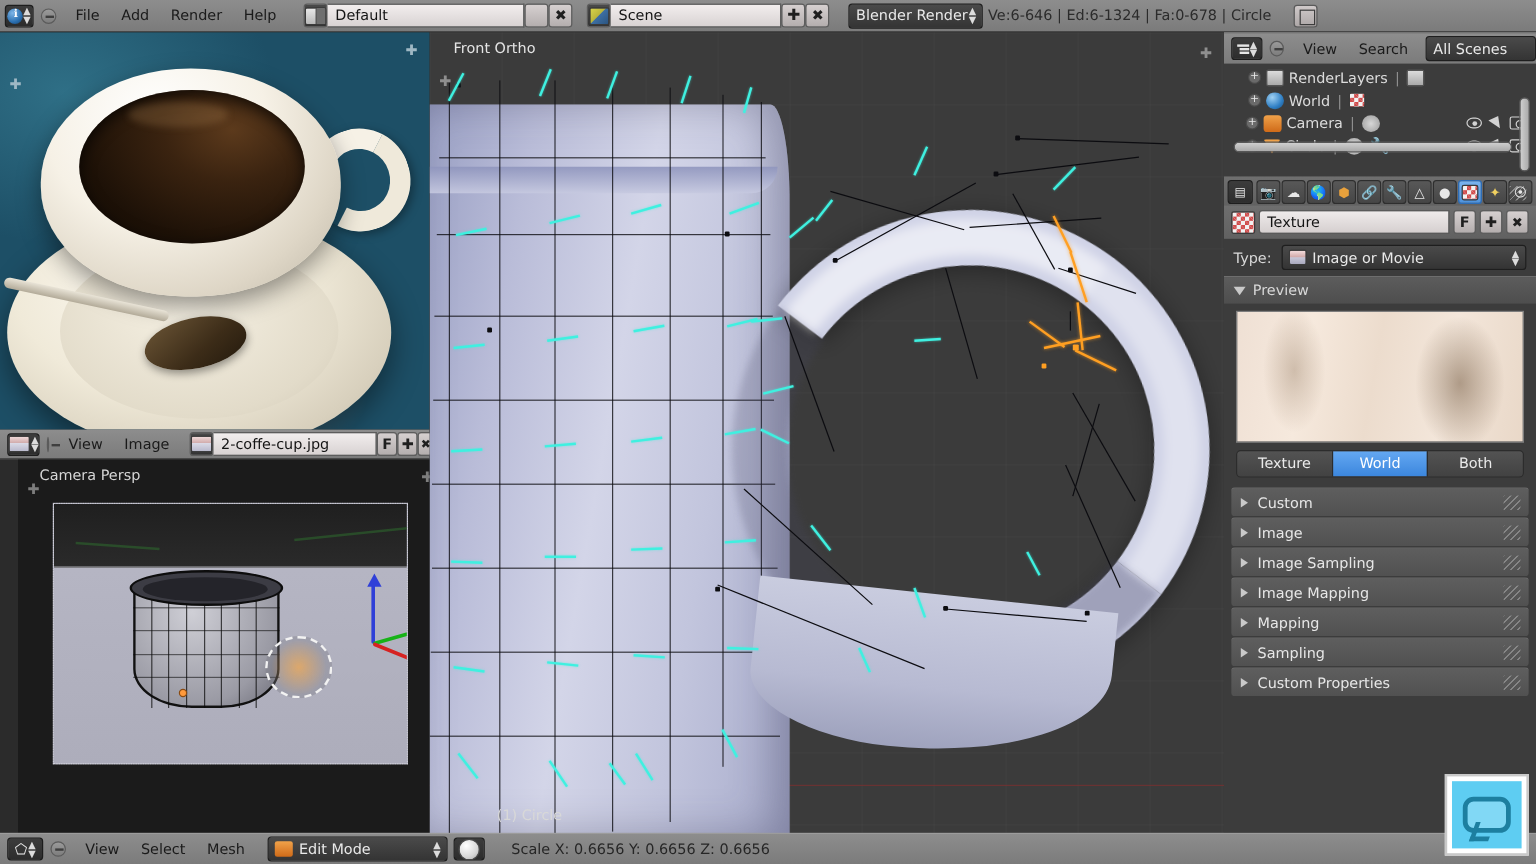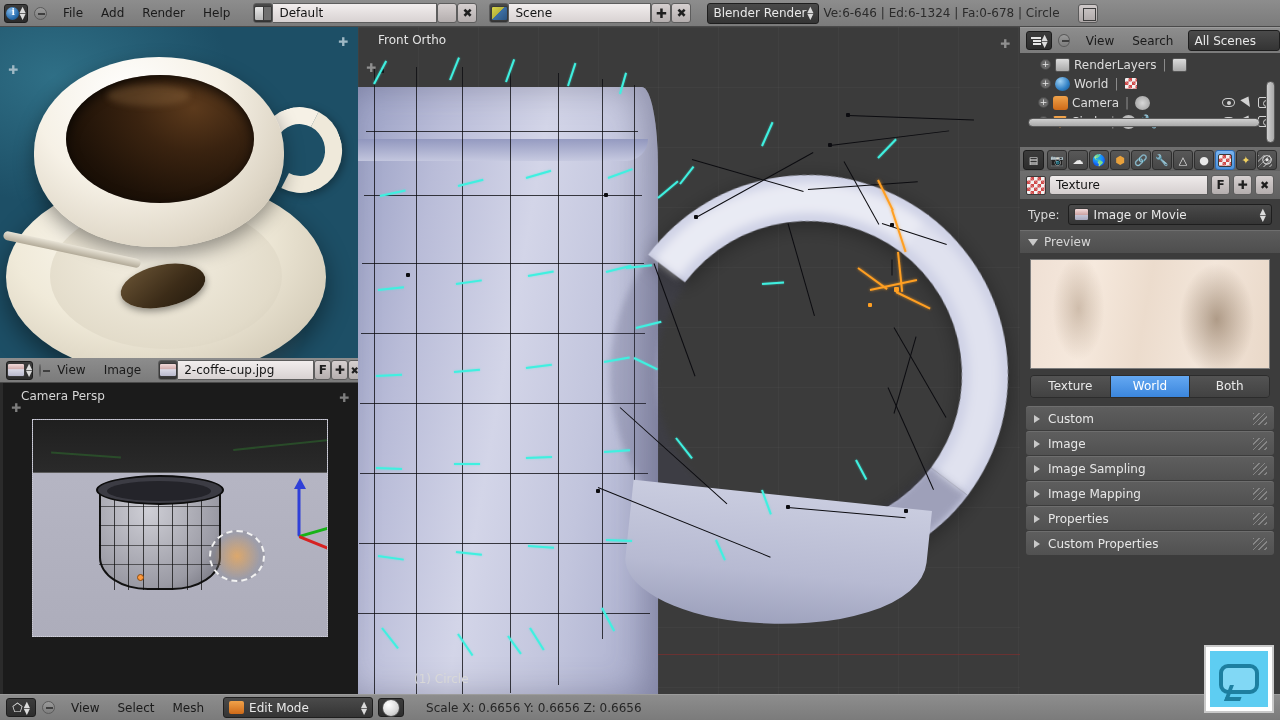--- a/index.html
+++ b/index.html
@@ -97,21 +97,21 @@
   #spoon-stem { position:absolute; left:0px; top:6px; width:140px; height:9px; border-radius:5px;
       background:linear-gradient(#e9e4d7,#b2aa98); transform:rotate(12deg); }
   .vp-plus { position:absolute; color:#9fb8c4; font-size:12px; }
 
   
   #imgheader { position:absolute; left:0; top:358px; width:358px; height:25px; }
   #imgheader .img-icon { width:18px; height:14px; background:linear-gradient(#f0d9d9,#cfa9a9 45%,#d9d9e6 46%,#b9b9cc);
       border:1px solid #3a3a3a; border-radius:2px; }
 
   
-  #camview { left:3px; top:383px; width:358px; height:311px; overflow:hidden;
+  #camview { left:15px; top:383px; width:358px; height:311px; overflow:hidden;
       background:#1b1b1b; }
   #cv-label { position:absolute; left:18px; top:6px; color:#d6d6d6; font-size:12px; }
   #cv-frame { position:absolute; left:29px; top:36px; width:296px; height:218px;
       background:linear-gradient(#b8b8c6 0%,#b2b2c0 52%,#adadbb 100%);
       border:1px dotted rgba(255,255,255,.35); overflow:hidden; }
   #cv-ground { position:absolute; left:-40px; top:0; width:380px; height:52px;
       background:linear-gradient(#1f1f1f,#2a2a2a); }
   #cv-horizon { position:absolute; left:0; top:52px; width:100%; height:1px; background:#5c5c5c; }
   #cv-green1, #cv-green2 { position:absolute; background:#2e6b2e; opacity:.55; height:2px; }
   #cv-green1 { left:200px; top:24px; width:96px; transform:rotate(-6deg); }
@@ -704,21 +704,26 @@
         <span>Image Sampling</span>
         <span class="grip"></span>
       </div>
       <div class="plist-row">
         <span class="tri"></span>
         <span>Image Mapping</span>
         <span class="grip"></span>
       </div>
       <div class="plist-row">
         <span class="tri"></span>
-        <span>Properties</span>
+        <span>Mapping</span>
+        <span class="grip"></span>
+      </div>
+      <div class="plist-row">
+        <span class="tri"></span>
+        <span>Sampling</span>
         <span class="grip"></span>
       </div>
       <div class="plist-row">
         <span class="tri"></span>
         <span>Custom Properties</span>
         <span class="grip"></span>
       </div>
     </div>
   </div>
 

